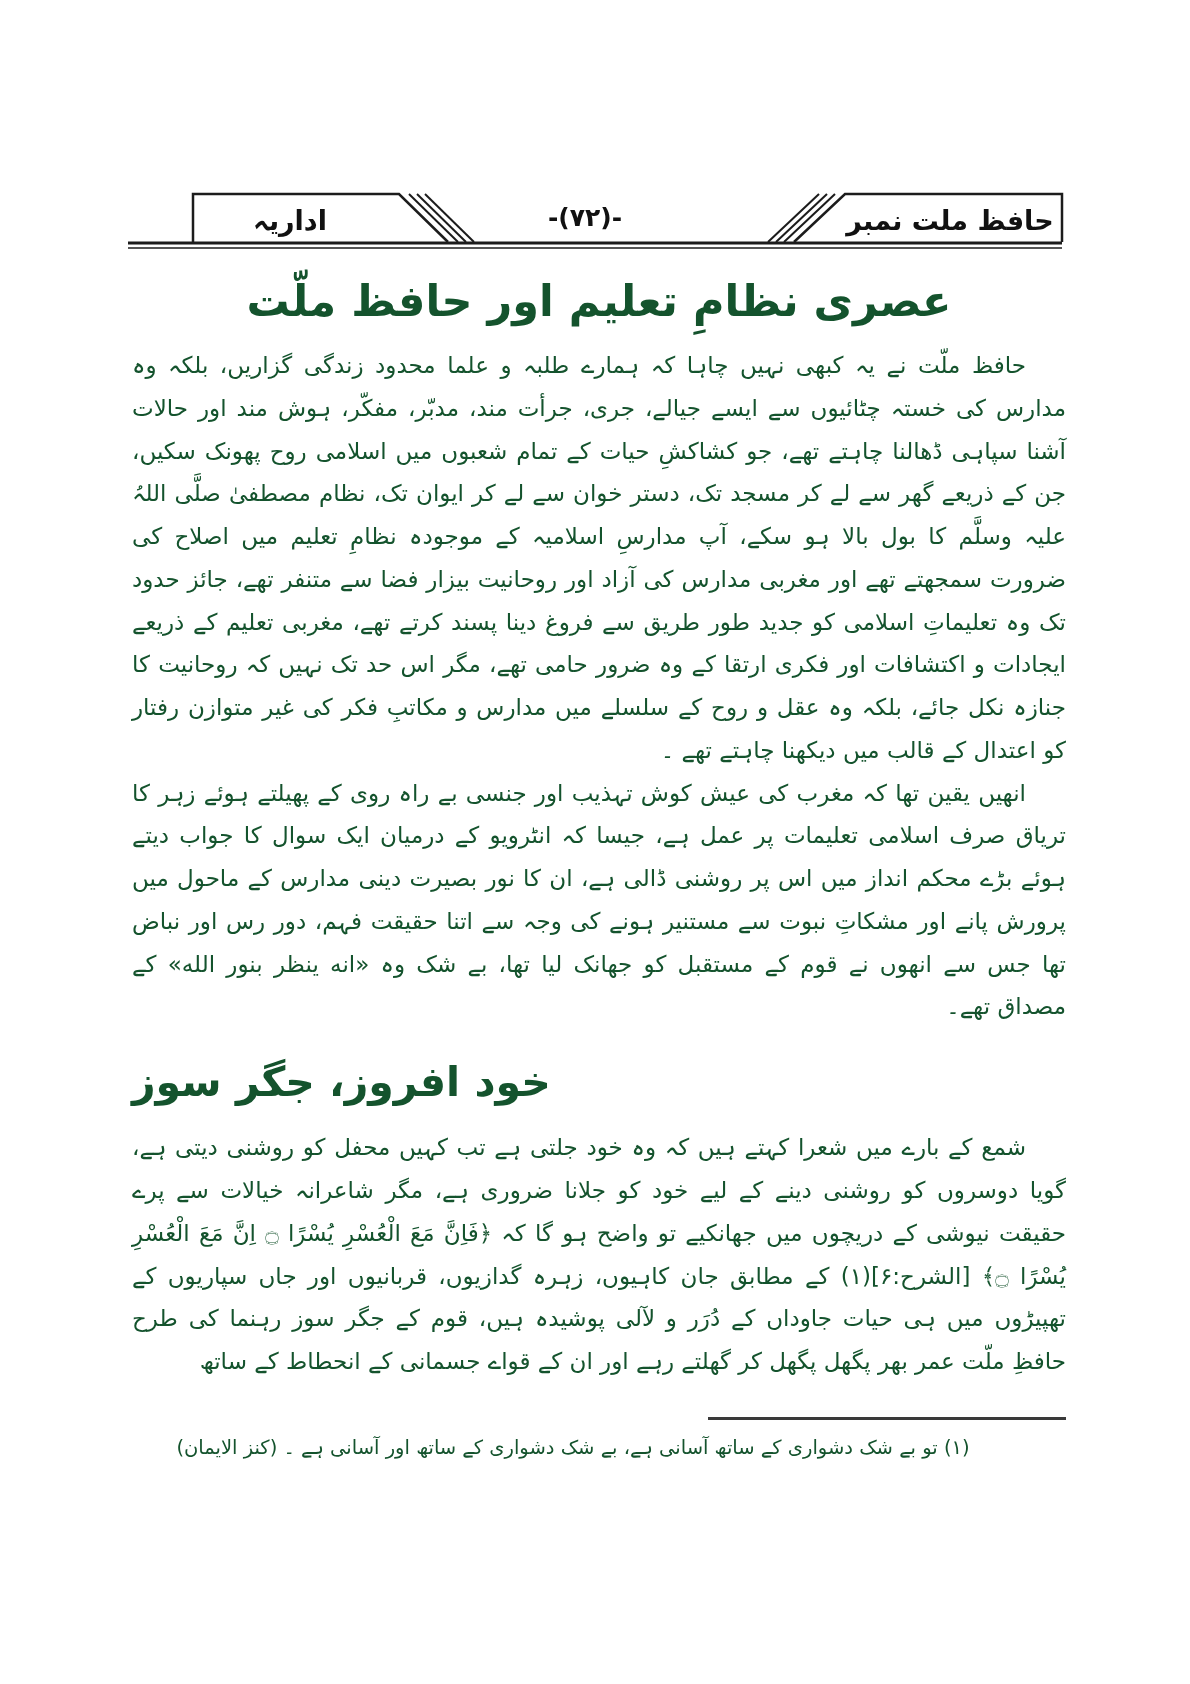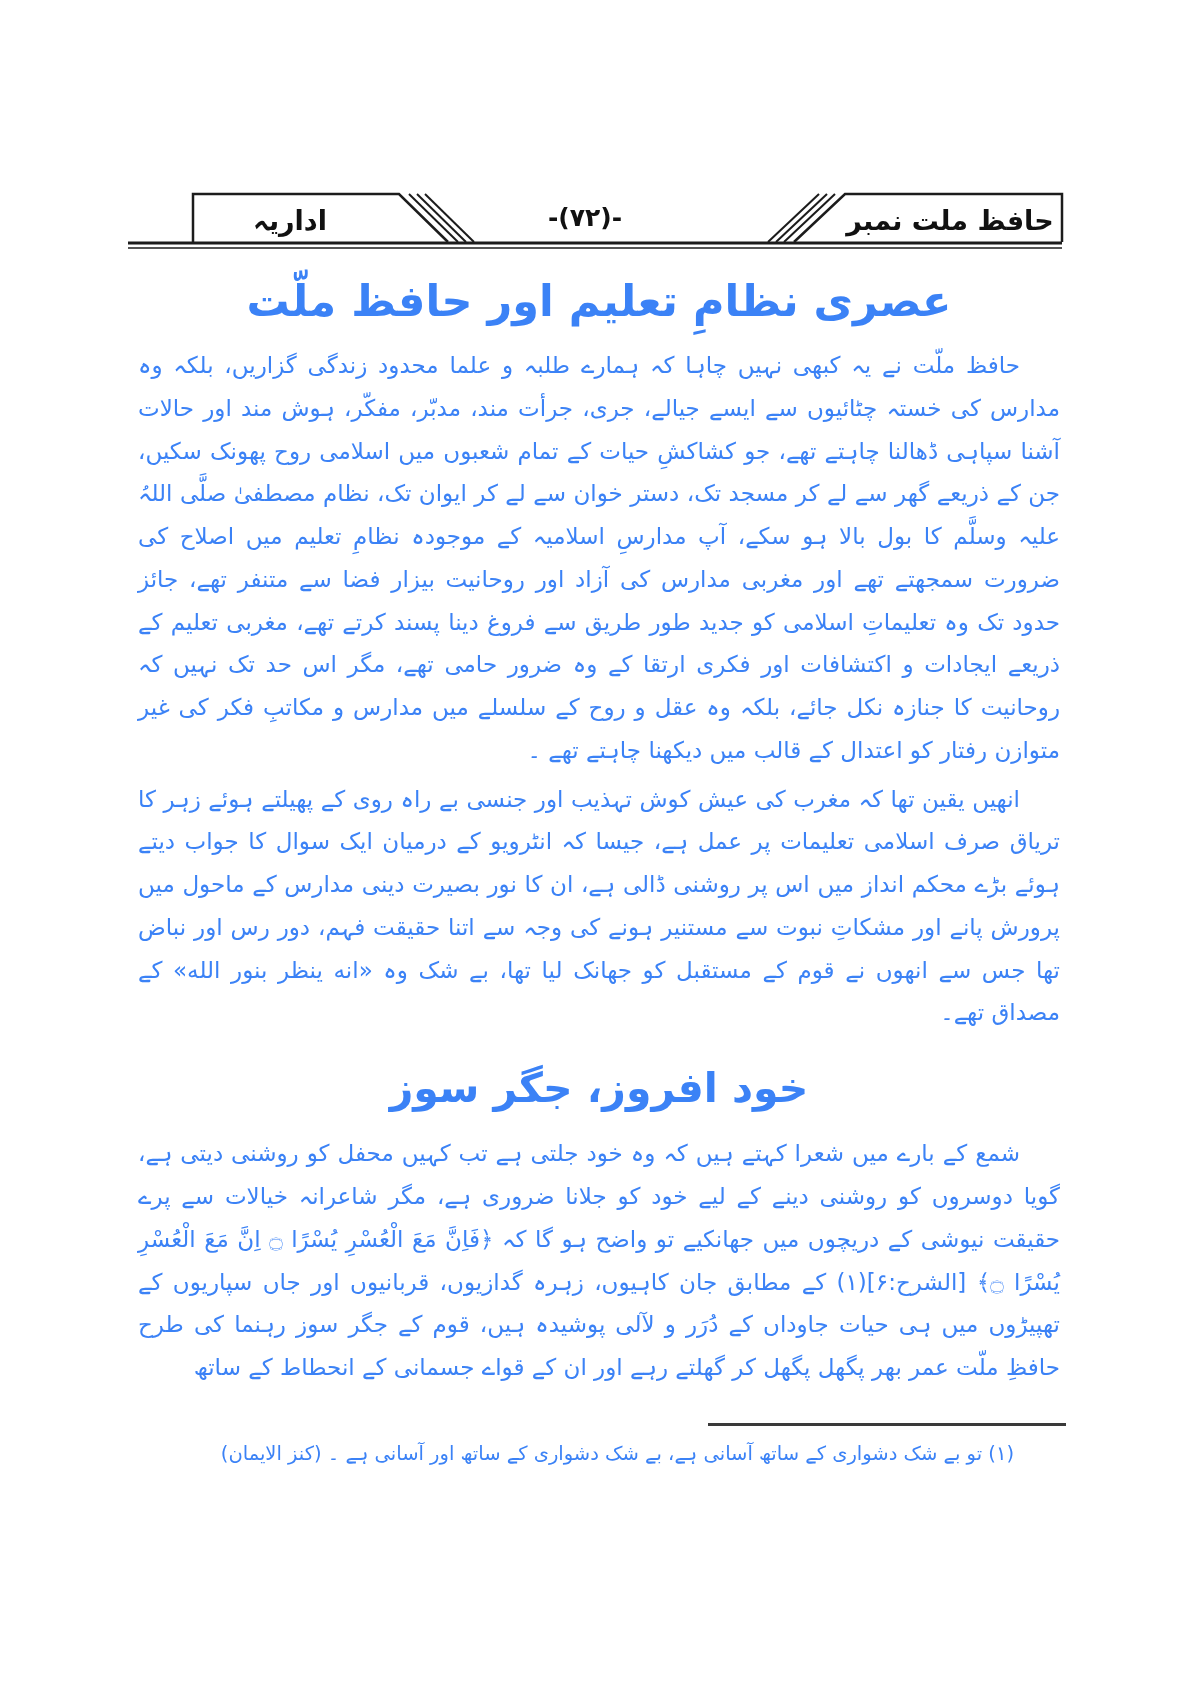--- a/index.html
+++ b/index.html
@@ -1,21 +1,21 @@
 <!DOCTYPE html>
 <html lang="ur" dir="rtl"><head>
 <meta charset="utf-8">
 <style>
   html,body{margin:0;padding:0;background:#e8e8e8;}
   .page{
     position:relative;
     width:1190px;height:1684px;
     margin:0 auto;
     background:#ffffff;
-    color:#3b82f6;
+    color:#14532d;
     font-family:"DejaVu Sans", sans-serif;
     overflow:hidden;
   }
   
   .hdr-svg{position:absolute;top:186px;left:0;}
   .hdr-svg text{fill:#111;}
   .hdr-label{font-size:27px;font-weight:bold;font-family:"DejaVu Sans",sans-serif;}
   .hdr-num{font-size:25px;font-weight:bold;font-family:"DejaVu Sans",sans-serif;}
   
   .content{
@@ -24,46 +24,46 @@
     direction:rtl;
   }
   .article-title{
     margin:24px 0 18px 0;
     text-align:center;
     font-size:43px;
     font-weight:bold;
     letter-spacing:0;
   }
   .para{
-    margin:6px;
+    margin:0;
     font-size:23px;
     line-height:1.86;
     text-align:justify;
     text-indent:40px;
   }
   .section-title{
     margin:30px 0 20px 0;
-    text-align:center;
+    text-align:left;
     font-size:41px;
     font-weight:bold;
   }
   
   .fn-rule{
     margin:34px 0 10px auto;   
     margin-left:0;
     width:358px;
     border:0;
     border-top:3px solid #3a3a3a;
   }
   .footnote{
     margin:0;
     padding-right:52px;
     font-size:19.5px;
     line-height:1.8;
-    text-align:right;
+    text-align:center;
   }
 </style>
 </head>
 <body>
 
 <div class="page">
 
   <svg class="hdr-svg" width="1190" height="64" viewBox="0 0 1190 64">
 
     <polyline points="448,56 399,8 193,8 193,56" fill="none" stroke="#1c1c1c" stroke-width="2.5"></polyline>

